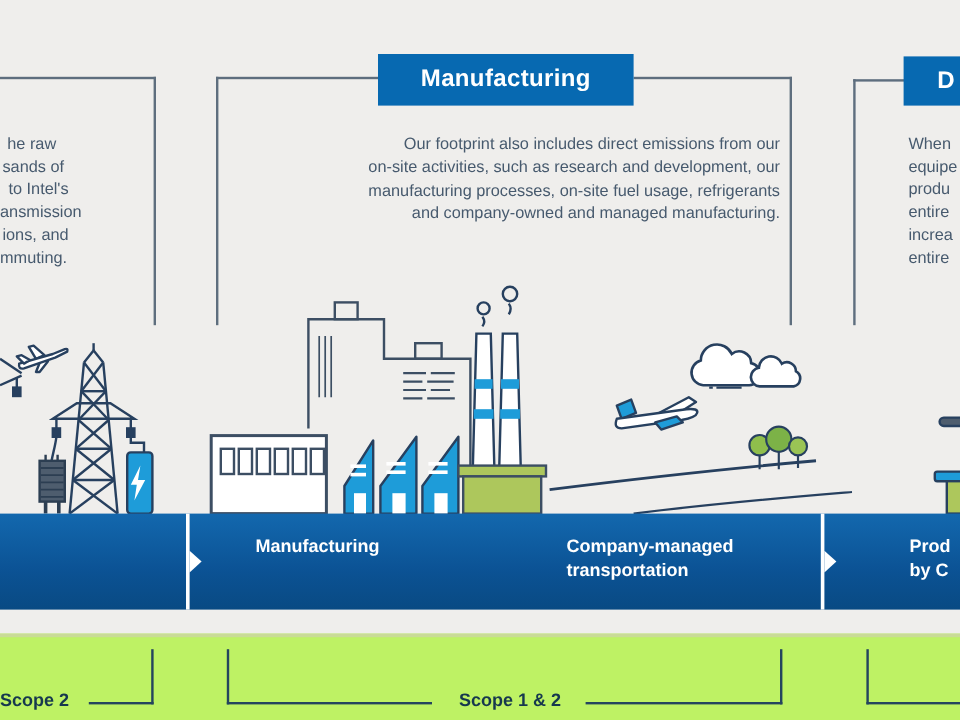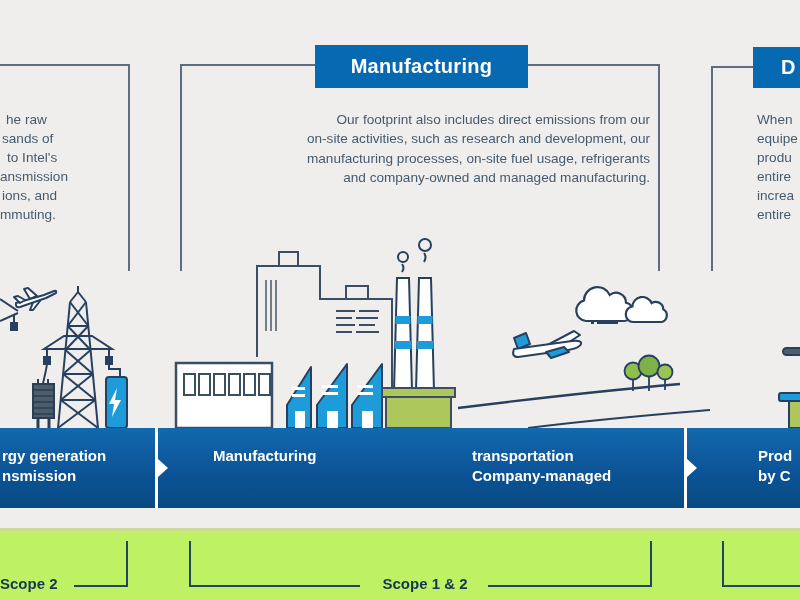--- a/index.html
+++ b/index.html
@@ -217,33 +217,29 @@
     </g>
 
     <g stroke="#27405F" stroke-width="2">
       <rect x="783" y="348" width="20" height="7" rx="3.5" fill="#4E5D6E"></rect>
       <rect x="779" y="393" width="24" height="8" rx="2" fill="#1E9CD9"></rect>
       <rect x="789" y="401" width="14" height="27" fill="#ADC75C"></rect>
     </g>
   </svg>
 
   <div class="banner">
-    <div class="banner-label" style="left:2px;">
-      <div>rgy generation</div>
-      <div>nsmission</div>
-    </div>
     <div class="sep" style="left:155px;">
       <div class="sep-arrow"></div>
     </div>
     <div class="banner-label" style="left:213px;">
       <div>Manufacturing</div>
     </div>
     <div class="banner-label" style="left:472px;">
+      <div>Company-managed</div>
       <div>transportation</div>
-      <div>Company-managed</div>
     </div>
     <div class="sep" style="left:684px;">
       <div class="sep-arrow"></div>
     </div>
     <div class="banner-label" style="left:758px;">
       <div>Prod</div>
       <div>by C</div>
     </div>
   </div>
 

